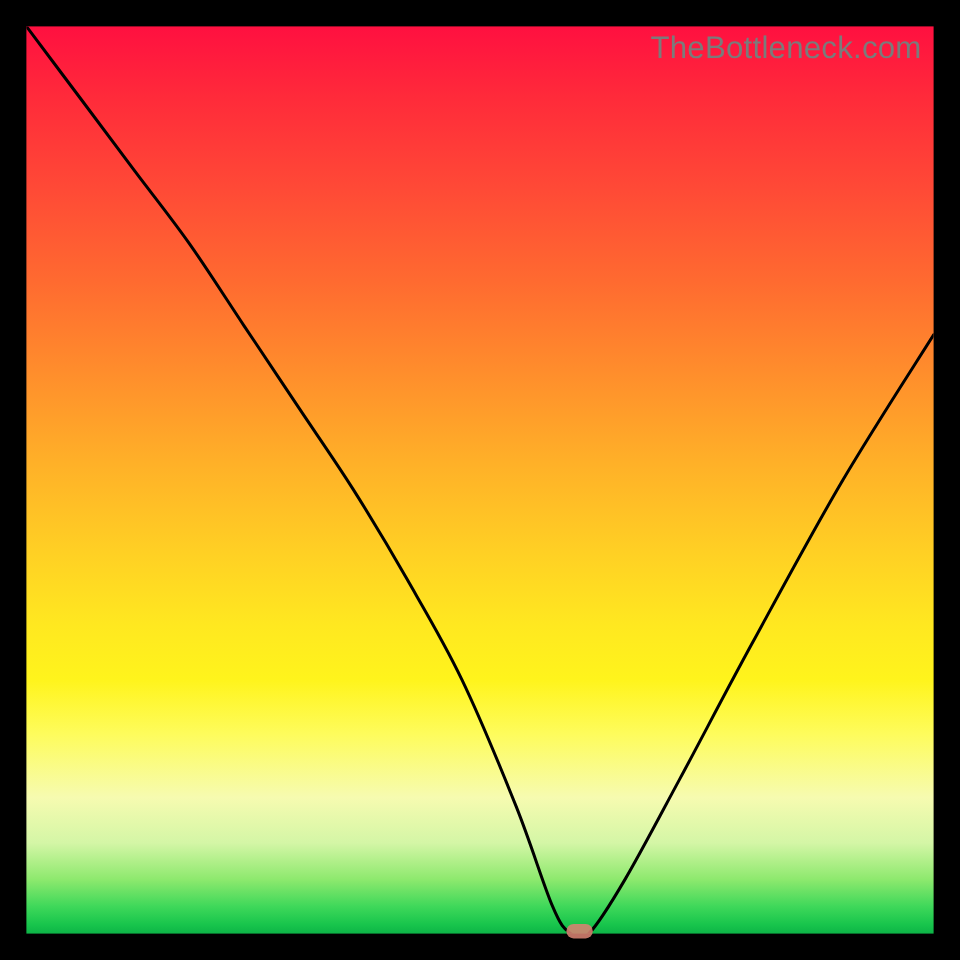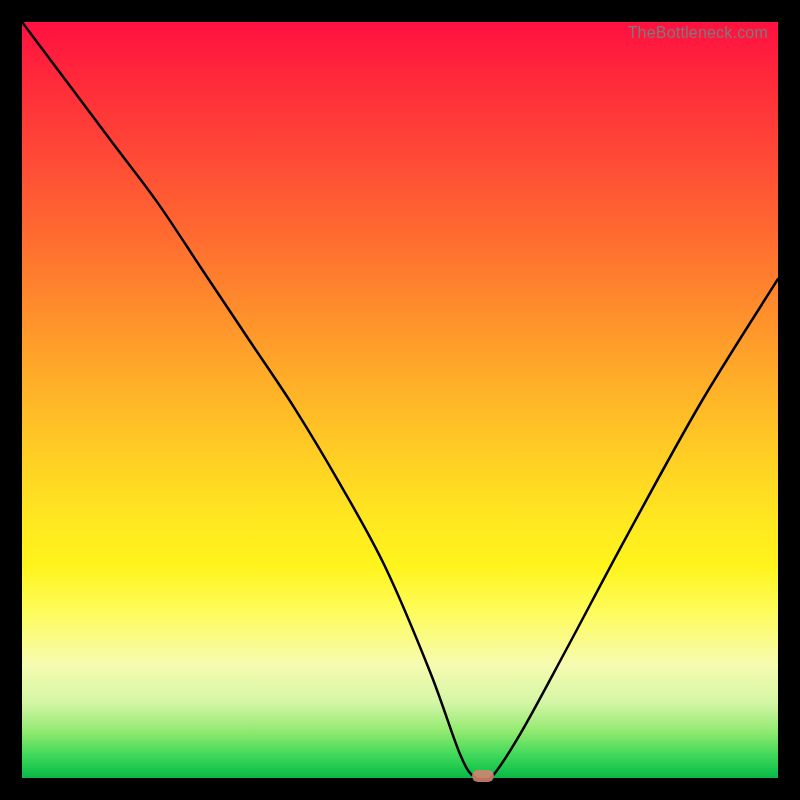--- a/index.html
+++ b/index.html
@@ -42,21 +42,21 @@
       #3fd85a 97%,
       #18c54c 99%,
       #0db447 100%
     );
   }
   .watermark {
     position: absolute;
     top: 2px;
     right: 10px;
     color: #7b7b7b;
-    font-size: 16px;
+    font-size: 26px;
     font-weight: 400;
     letter-spacing: 0.2px;
     user-select: none;
   }
   svg.curve {
     position: absolute;
     inset: 0;
     width: 100%;
     height: 100%;
   }

